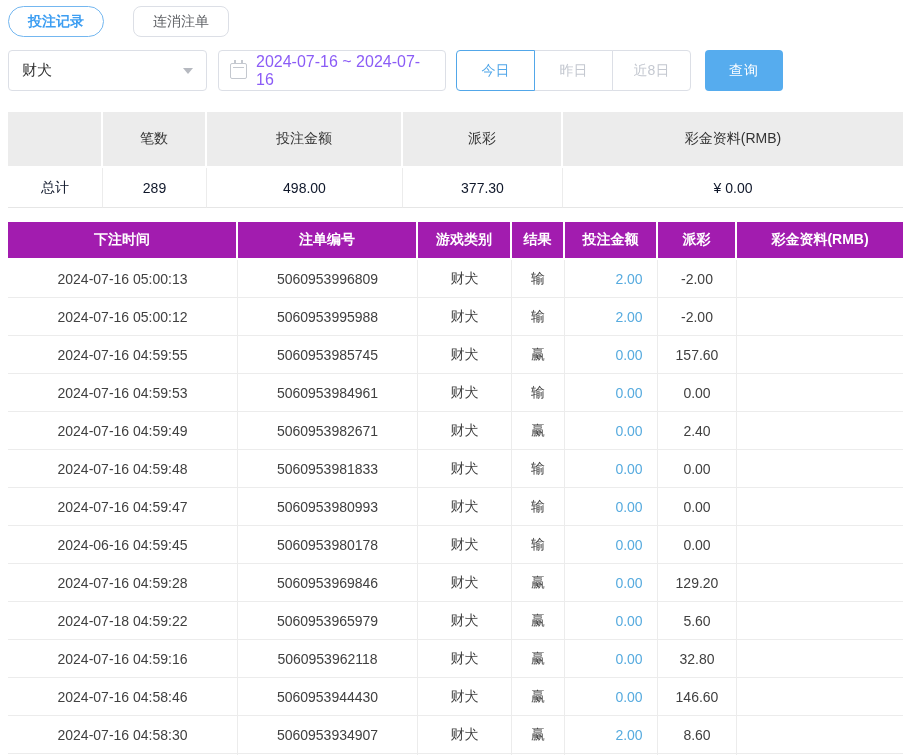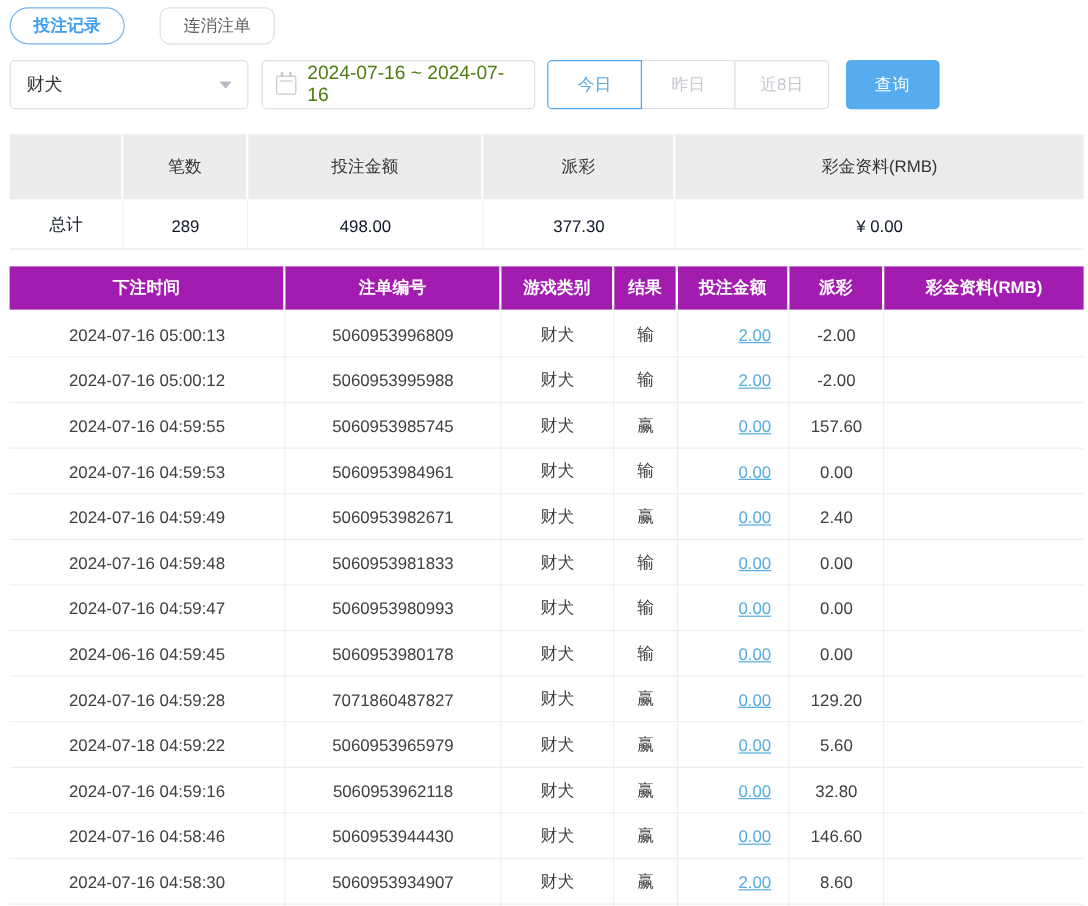--- a/index.html
+++ b/index.html
@@ -16,21 +16,21 @@
 
   
   .filters { display: flex; align-items: center; margin-top: 13px; }
   .select { width: 199px; height: 41px; border: 1px solid #dcdfe6; border-radius: 4px;
             display: flex; align-items: center; justify-content: space-between;
             padding: 0 13px; font-size: 15px; color: #333; cursor: pointer; background:#fff; }
   .chevron { width: 0; height: 0; border-left: 5px solid transparent;
              border-right: 5px solid transparent; border-top: 6px solid #b6b9c0; }
   .date-input { width: 228px; height: 41px; border: 1px solid #dcdfe6; border-radius: 4px;
                 margin-left: 11px; display: flex; align-items: center; gap: 9px;
-                padding: 0 11px; font-size: 16px; color: #4d7c0f; cursor: pointer; background:#fff; }
+                padding: 0 11px; font-size: 16px; color: #8b5cf6; cursor: pointer; background:#fff; }
   .cal-icon { width: 17px; height: 16px; border: 1.5px solid #c4c8cf; border-radius: 2px;
               position: relative; flex: 0 0 auto; }
   .cal-icon:before { content:""; position:absolute; left:2px; right:2px; top:3px;
                      border-top:1.5px solid #c4c8cf; }
   .cal-icon:after { content:""; position:absolute; left:3px; top:-4px; width:2px; height:4px;
                     background:#c4c8cf; box-shadow: 7px 0 0 #c4c8cf; }
   .btn-group { display: flex; margin-left: 10px; }
   .btn-group .qbtn { width: 79px; height: 41px; background: #fff; border: 1px solid #dcdfe6;
                      font-size: 14px; color: #c4c8d0; cursor: pointer; margin-left: -1px;
                      font-family: inherit; position: relative; }
@@ -58,21 +58,21 @@
   .main-head, .bet-row { display: grid; grid-template-columns: 230px 180px 94px 53px 93px 79px 166px; }
   .main-head > div { background: #a21caf; color: #fff; font-weight: bold; height: 36px;
                      border-right: 2px solid #fff; display: flex; align-items: center;
                      justify-content: center; font-size: 14px; }
   .main-head > div:last-child { border-right: none; }
   .bet-row > div { height: 38px; border-right: 1px solid #ececec; border-bottom: 1px solid #ececec;
                    display: flex; align-items: center; justify-content: center;
                    font-size: 14px; color: #404040; background: #fff; }
   .bet-row > div:last-child { border-right: none; }
   .bet-row:first-child > div { margin-top: 2px; }
-  .amount-link { color: #57abdf; text-decoration: underline; cursor: pointer; margin-left: 36px; }
+  .amount-link { color: #57abdf; cursor: pointer; margin-left: 36px; }
   .neg { color: #e25b5e; }
 </style>
 </head>
 <body>
 
 <div class="page">
 
   <div class="tabs">
     <button class="tab active">投注记录</button>
     <button class="tab">连消注单</button>
@@ -214,21 +214,21 @@
     <div>输</div>
     <div>
       <a class="amount-link">0.00</a>
     </div>
     <div>0.00</div>
     <div></div>
   </div>
 
   <div class="bet-row">
     <div>2024-07-16 04:59:28</div>
-    <div>7071860487827</div>
+    <div>5060953969846</div>
     <div>财犬</div>
     <div>赢</div>
     <div>
       <a class="amount-link">0.00</a>
     </div>
     <div>129.20</div>
     <div></div>
   </div>
 
   <div class="bet-row">

